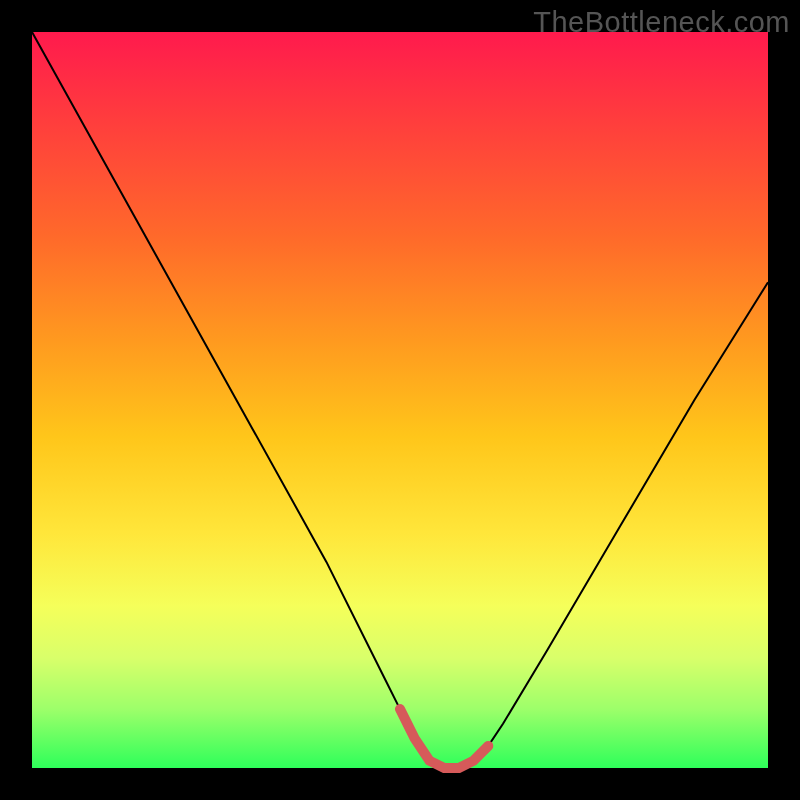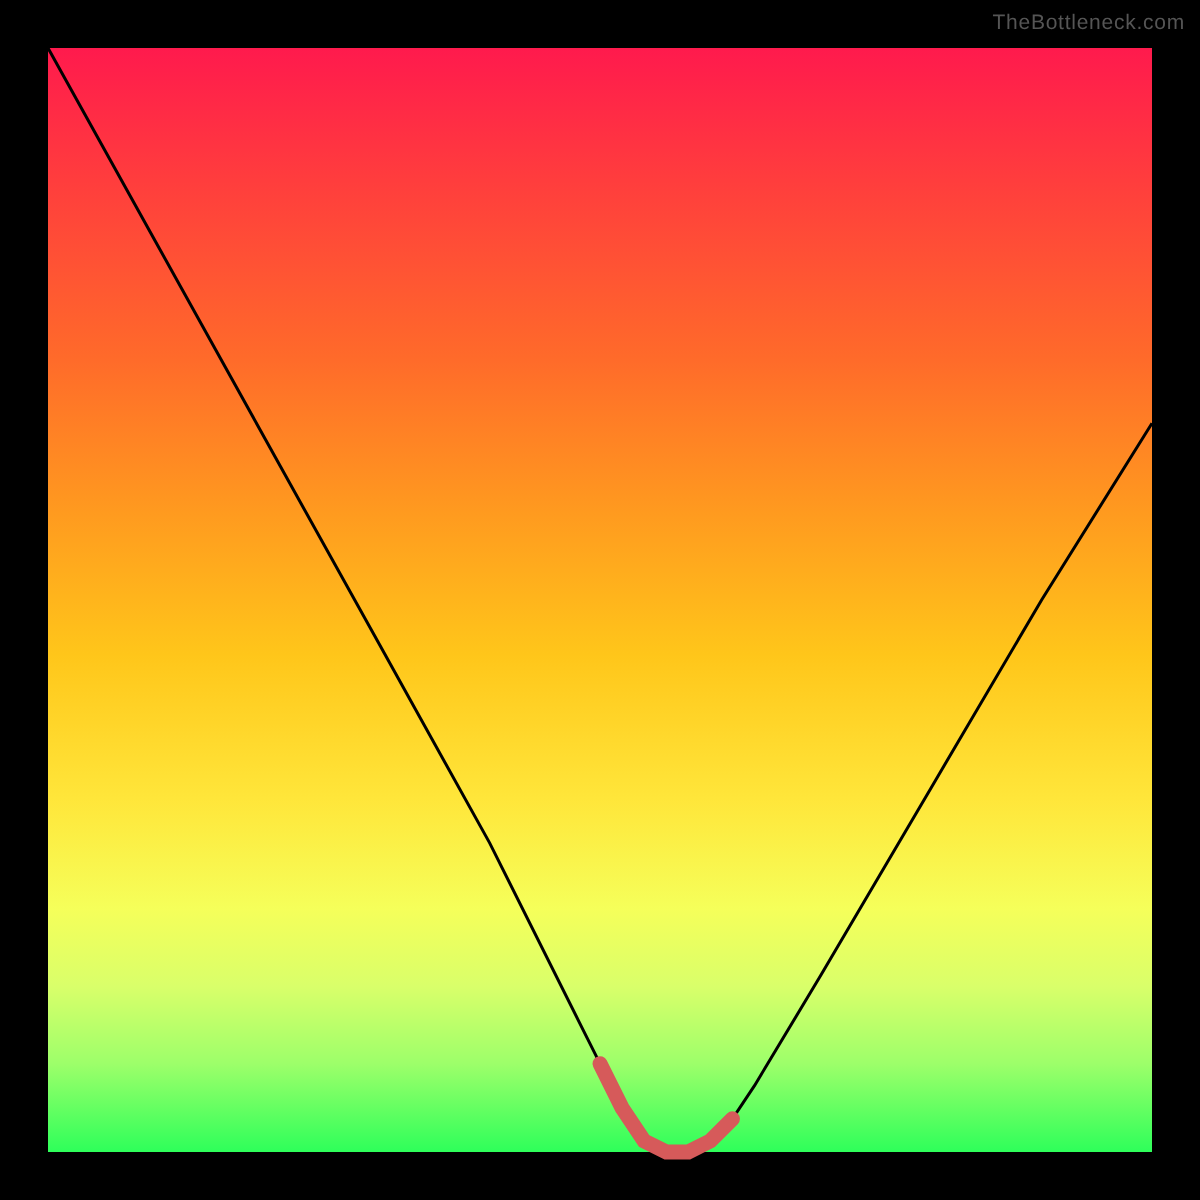--- a/index.html
+++ b/index.html
@@ -36,21 +36,21 @@
       #d9ff6a 85%,
       #9dff6a 92%,
       #2eff5a 100%
     );
   }
   .watermark {
     position: absolute;
     top: 6px;
     right: 10px;
     color: #555;
-    font-size: 14px;
+    font-size: 29px;
     font-weight: 500;
     letter-spacing: 0.5px;
     user-select: none;
   }
   svg.curve {
     position: absolute;
     left: 0;
     top: 0;
     width: 736px;
     height: 736px;

